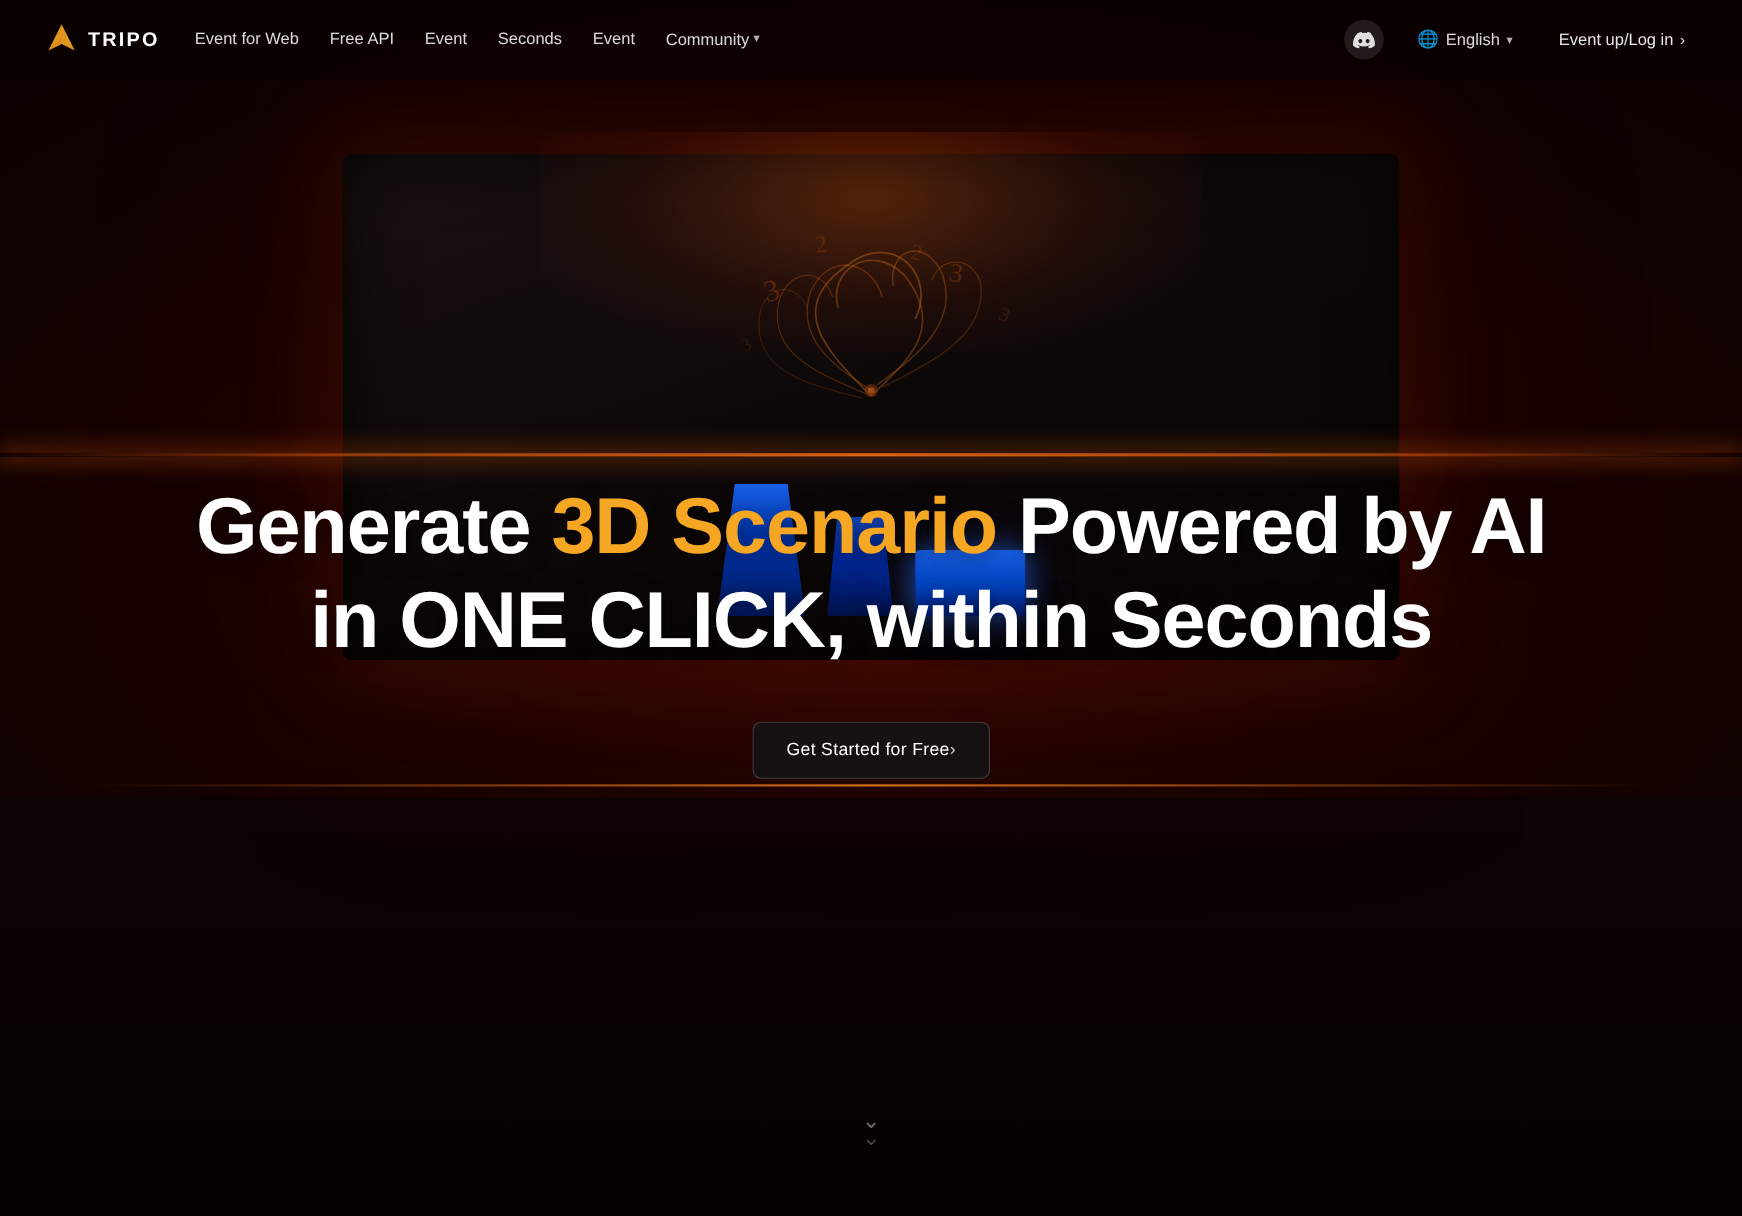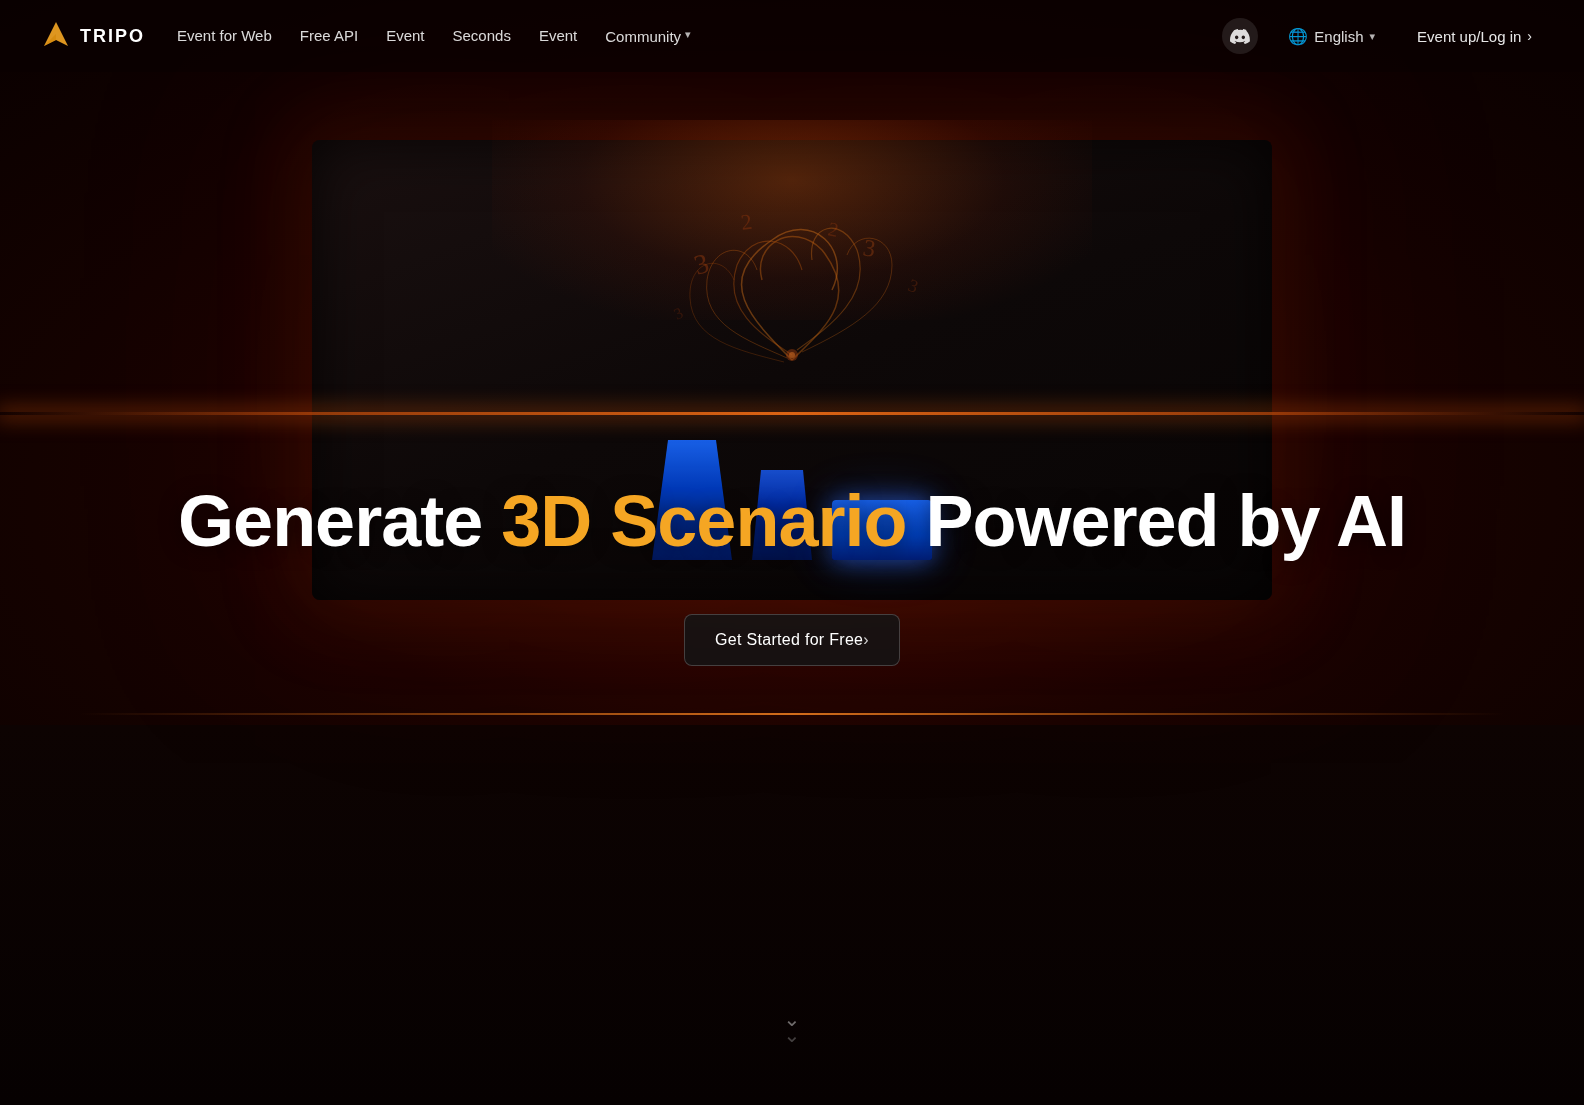--- a/index.html
+++ b/index.html
@@ -382,20 +382,21 @@
   </div>
 
   <div class="bottom-edge-glow"></div>
   <div class="bottom-strip"></div>
 
   <div class="hero-content">
     <h1 class="hero-headline">
       <span class="headline-line1">
         <span class="headline-plain">Generate </span><span class="headline-accent">3D Scenario</span><span class="headline-plain"> Powered by AI</span>
       </span>
+      <span class="headline-line2">in ONE CLICK, within Seconds</span>
     </h1>
     <a class="cta-button" href="#">
       <span>Get Started for Free</span>
       <span class="cta-arrow">›</span>
     </a>
   </div>
 
   <div class="scroll-indicator">
     <span class="scroll-chevron">⌄</span>
     <span class="scroll-chevron-2">⌄</span>

